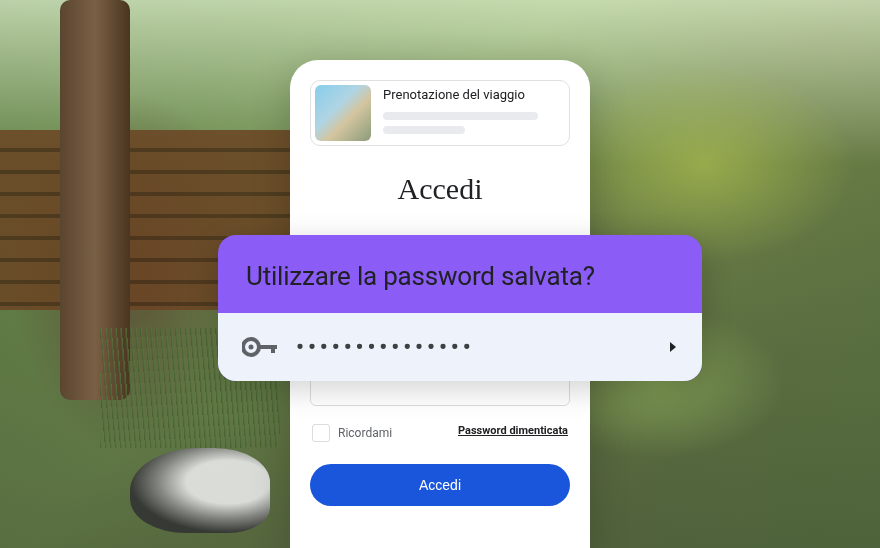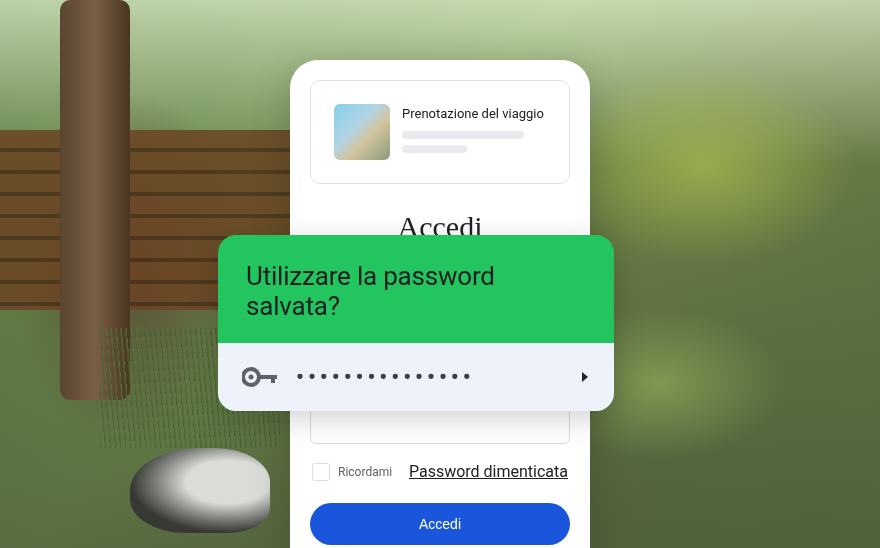--- a/index.html
+++ b/index.html
@@ -75,21 +75,21 @@
       height: 490px;
       background: #fff;
       border-radius: 28px 28px 0 0;
       padding: 20px;
       box-shadow: 0 10px 40px rgba(0,0,0,0.2);
     }
     
     .booking-card {
       border: 1px solid #e0e0e0;
       border-radius: 10px;
-      padding: 23px;
+      padding: 4px;
       display: flex;
       gap: 12px;
       align-items: flex-start;
     }
     .booking-thumb {
       width: 56px;
       height: 56px;
       border-radius: 6px;
       background: linear-gradient(135deg, #87ceeb 0%, #b0d4e3 40%, #d4c5a0 60%, #8b9b7a 100%);
       flex-shrink: 0;
@@ -145,46 +145,46 @@
       height: 18px;
       border: 1.5px solid #dadce0;
       border-radius: 3px;
       background: #fff;
     }
     .remember-label {
       font-size: 12px;
       color: #5f6368;
     }
     .forgot-link {
-      font-size: 16px;
+      font-size: 11px;
       color: #202124;
       text-decoration: underline;
-      font-weight: 400;
+      font-weight: 700;
     }
     
     .signin-btn {
       width: 100%;
       height: 42px;
       background: #1a56db;
       color: #fff;
       border: none;
       border-radius: 21px;
       font-size: 14px;
       font-weight: 500;
       margin-top: 22px;
       cursor: pointer;
     }
     
     
     .pw-prompt {
       position: absolute;
       left: 218px;
       top: 235px;
-      width: 396px;
-      background: #22c55e;
+      width: 484px;
+      background: #8b5cf6;
       border-radius: 18px;
       box-shadow: 0 8px 30px rgba(0,0,0,0.18);
       overflow: hidden;
     }
     .pw-title {
       font-size: 26px;
       color: #202124;
       padding: 26px 28px 22px;
       font-weight: 400;
       letter-spacing: -0.2px;

